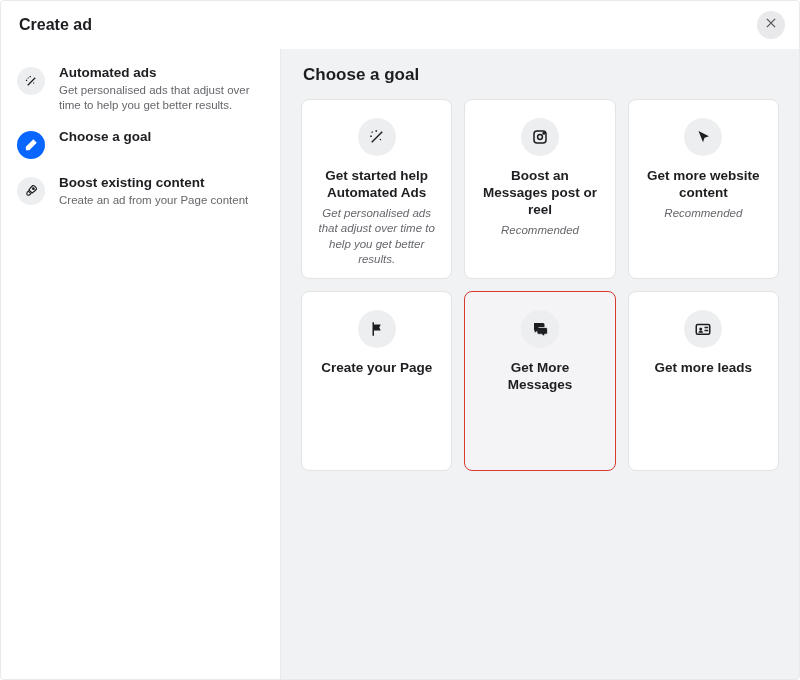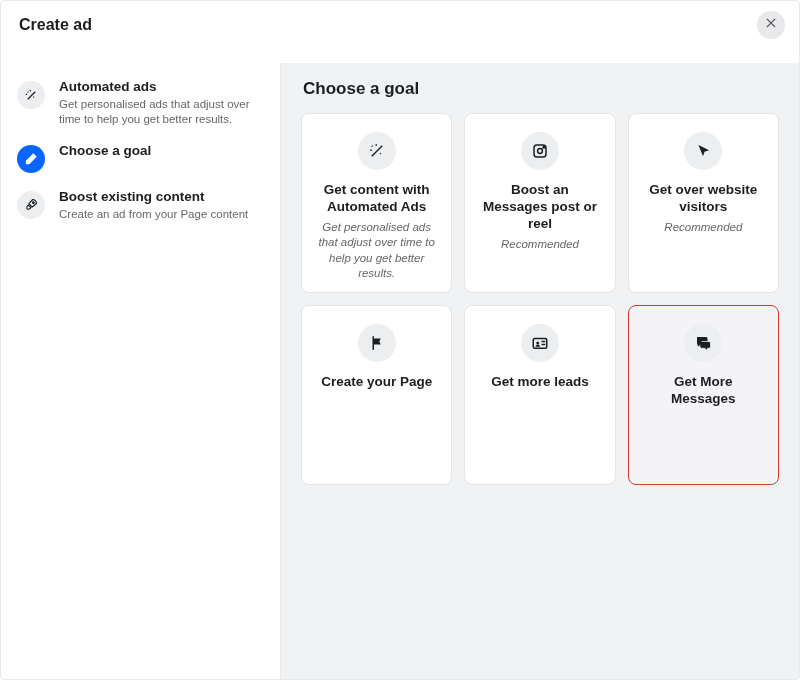--- a/index.html
+++ b/index.html
@@ -1,18 +1,18 @@
 <!DOCTYPE html>
 <html><head>
 <meta charset="utf-8">
 <style>
   * { box-sizing: border-box; margin: 0; padding: 0; }
   body { font-family: -apple-system, BlinkMacSystemFont, "Segoe UI", Helvetica, Arial, sans-serif; background: #fff; width: 800px; height: 680px; overflow: hidden; color: #1c1e21; }
   .app { display: flex; flex-direction: column; width: 800px; height: 680px; border: 1px solid #e8e9eb; border-radius: 4px; }
-  .header { display: flex; align-items: center; justify-content: space-between; padding: 10px 14px 24px 18px; }
+  .header { display: flex; align-items: center; justify-content: space-between; padding: 10px 14px 10px 18px; }
   .header h1 { font-size: 16px; font-weight: 700; }
   .close-btn { width: 28px; height: 28px; border-radius: 50%; background: #e9e9ec; display: flex; align-items: center; justify-content: center; cursor: pointer; }
   .close-btn svg { width: 14px; height: 14px; stroke: #555; stroke-width: 2.2; }
   .body { flex: 1; display: flex; min-height: 0; }
   .sidebar { width: 280px; border-right: 1px solid #e9e9eb; padding: 10px 8px 0 10px; }
   .side-item { display: flex; align-items: flex-start; gap: 14px; padding: 6px 6px 10px 6px; cursor: pointer; border-radius: 6px; }
   .side-icon { width: 28px; height: 28px; border-radius: 50%; display: flex; align-items: center; justify-content: center; flex: none; margin-top: 2px; }
   .side-icon.gray { background: #eceef0; }
   .side-icon.blue { background: #0866ff; }
   .side-icon svg { width: 15px; height: 15px; }
@@ -89,21 +89,21 @@
       <h2>Choose a goal</h2>
       <div class="grid">
 
         <div class="card">
           <div class="card-icon">
             <svg viewBox="0 0 24 24" fill="none" stroke="#1c1e21" stroke-width="2">
                 <path d="M5 19 L19 5"></path>
                 <path d="M5 5l1 1M11 3v2M3 11h2M16 15l1 1"></path>
               </svg>
           </div>
-          <div class="card-title">Get content with Automated Ads</div>
+          <div class="card-title">Get started help Automated Ads</div>
           <div class="card-desc">Get personalised ads that adjust over time to help you get better results.</div>
         </div>
 
         <div class="card">
           <div class="card-icon">
             <svg viewBox="0 0 24 24" fill="none" stroke="#1c1e21" stroke-width="2">
                 <rect x="4" y="4" width="16" height="16" rx="4"></rect>
                 <circle cx="12" cy="12" r="3.2"></circle>
                 <circle cx="17" cy="7" r="1" fill="#1c1e21"></circle>
               </svg>
@@ -111,55 +111,55 @@
           <div class="card-title">Boost an Messages post or reel</div>
           <div class="card-desc">Recommended</div>
         </div>
 
         <div class="card">
           <div class="card-icon">
             <svg viewBox="0 0 24 24" fill="#1c1e21">
                 <path d="M6 4l14 7-6 2-2 6-6-15z"></path>
               </svg>
           </div>
-          <div class="card-title">Get over website visitors</div>
+          <div class="card-title">Get more website content</div>
           <div class="card-desc">Recommended</div>
         </div>
 
 
         <div class="card">
           <div class="card-icon">
             <svg viewBox="0 0 24 24" fill="#1c1e21">
                 <path d="M6 3v18h2v-7h9l-2-4 2-4H8V3H6z"></path>
               </svg>
           </div>
           <div class="card-title">Create your Page</div>
+          <div class="card-desc"></div>
+        </div>
+
+        <div class="card highlight">
+          <div class="card-icon">
+            <svg viewBox="0 0 24 24" fill="#1c1e21">
+                <path d="M4 4h12a2 2 0 0 1 2 2v6a2 2 0 0 1-2 2H9l-4 3v-3H4a0 0 0 0 1 0 0V4z"></path>
+                <path d="M10 10h10a2 2 0 0 1 2 2v5a2 2 0 0 1-2 2h-2v3l-4-3h-4a2 2 0 0 1-2-2v-1" fill="#1c1e21" stroke="#eceef0" stroke-width="1"></path>
+              </svg>
+          </div>
+          <div class="card-title">Get More Messages</div>
           <div class="card-desc"></div>
         </div>
 
         <div class="card">
           <div class="card-icon">
             <svg viewBox="0 0 24 24" fill="#1c1e21">
                 <rect x="3" y="6" width="18" height="13" rx="2" fill="none" stroke="#1c1e21" stroke-width="2"></rect>
                 <circle cx="9" cy="12" r="2"></circle>
                 <path d="M6 17c0-2 2-3 3-3s3 1 3 3"></path>
                 <path d="M14 10h5M14 14h5" stroke="#1c1e21" stroke-width="1.8"></path>
               </svg>
           </div>
           <div class="card-title">Get more leads</div>
           <div class="card-desc"></div>
         </div>
 
-        <div class="card highlight">
-          <div class="card-icon">
-            <svg viewBox="0 0 24 24" fill="#1c1e21">
-                <path d="M4 4h12a2 2 0 0 1 2 2v6a2 2 0 0 1-2 2H9l-4 3v-3H4a0 0 0 0 1 0 0V4z"></path>
-                <path d="M10 10h10a2 2 0 0 1 2 2v5a2 2 0 0 1-2 2h-2v3l-4-3h-4a2 2 0 0 1-2-2v-1" fill="#1c1e21" stroke="#eceef0" stroke-width="1"></path>
-              </svg>
-          </div>
-          <div class="card-title">Get More Messages</div>
-          <div class="card-desc"></div>
-        </div>
-
       </div>
     </div>
   </div>
 </div>
 
 </body></html>

